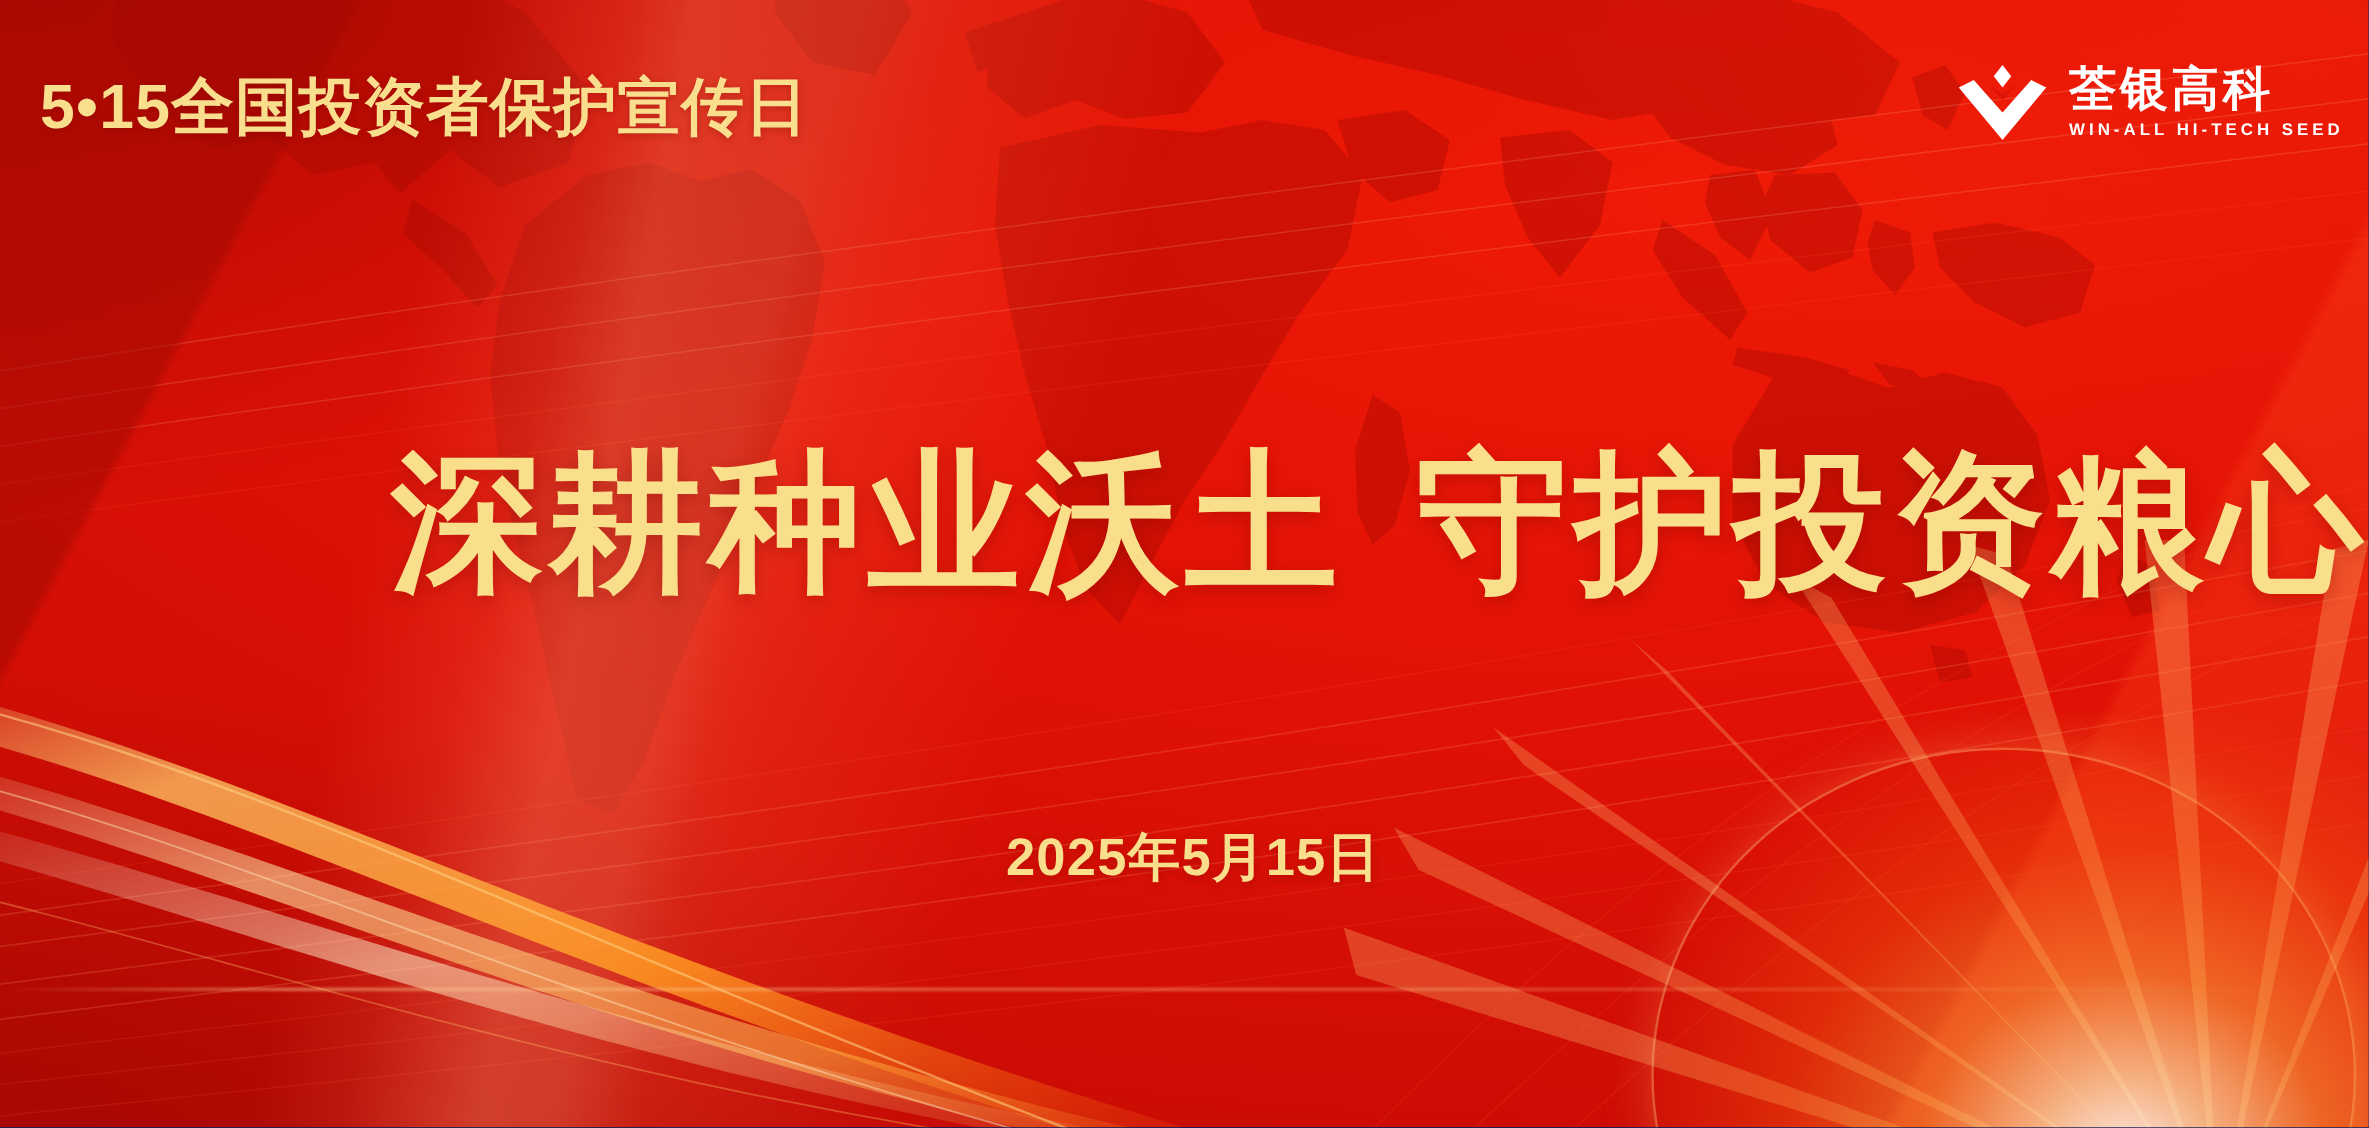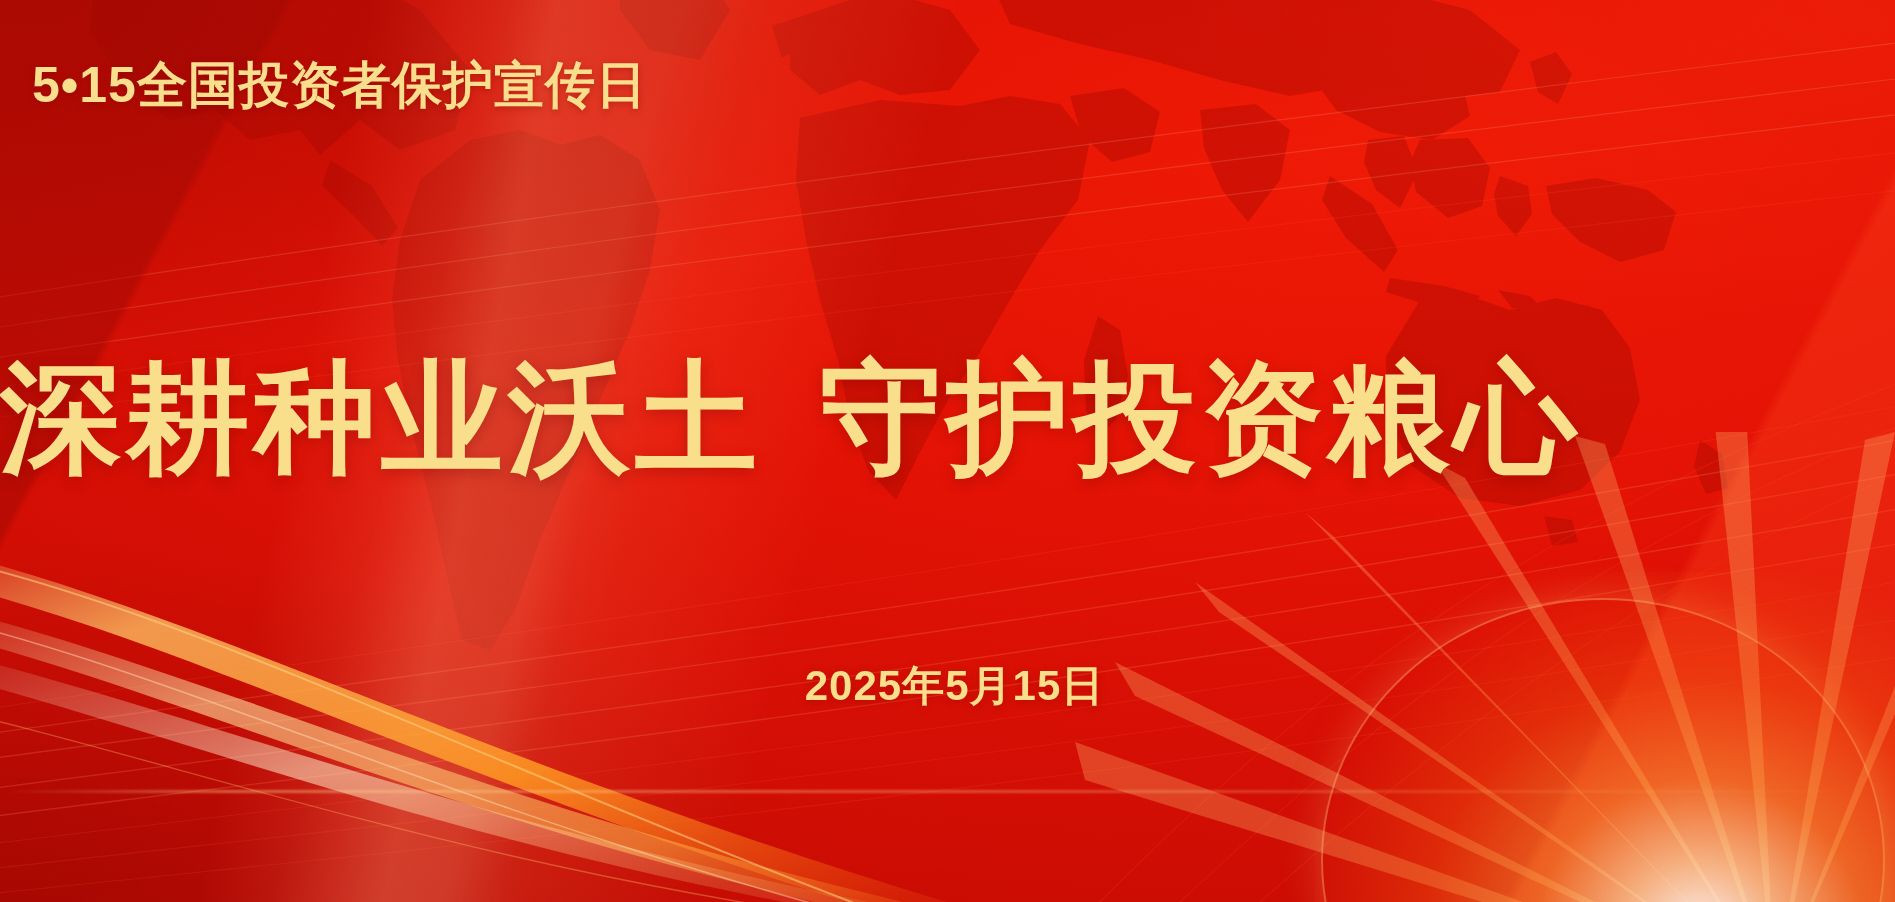--- a/index.html
+++ b/index.html
@@ -140,21 +140,21 @@
   .logo-en {
     font-size: 13.5px; font-weight: 700; color: #FFFFFF;
     letter-spacing: 3.2px; line-height: 1.2; margin-top: 3px;
     white-space: nowrap;
   }
 
   .headline {
     position: absolute;
     left: 0; right: 0;
     top: 350px;
-    text-align: left;
+    text-align: right;
     white-space: nowrap;
   }
   .headline .seg {
     display: inline-block;
     font-size: 122px;
     font-weight: 700;
     color: #F9DE8B;
     letter-spacing: 5px;
     line-height: 1.12;
     text-shadow: 0 4px 14px rgba(110,0,0,.30);
@@ -310,20 +310,33 @@
       <path d="M-40,36 C230,88 500,236 980,416" stroke="#FFD485" stroke-opacity=".55" stroke-width="2" fill="none"></path>
       <path d="M-40,96 C240,156 520,306 1010,428" stroke="#FFE9BC" stroke-opacity=".45" stroke-width="1.6" fill="none"></path>
       <path d="M-40,186 C260,252 570,376 1090,430" stroke="#FFC069" stroke-opacity=".35" stroke-width="1.4" fill="none"></path>
     </svg>
   </div>
 
   <div class="hline"></div>
 
   <div class="kicker">5•15全国投资者保护宣传日</div>
 
+  <div class="logo">
+    <div class="logo-mark">
+      <svg viewBox="0 0 74 66" aria-hidden="true">
+        <polygon fill="#FFFFFF" points="37,2 44,11 37,20 30,11"></polygon>
+        <polygon fill="#FFFFFF" points="2,20 14,14 37,40 60,14 72,20 37,62"></polygon>
+        <polygon fill="#DE1206" points="37,30 26,18 37,25 48,18"></polygon>
+      </svg>
+    </div>
+    <div class="logo-words">
+      <div class="logo-cn">荃银高科</div>
+      <div class="logo-en">WIN-ALL HI-TECH SEED</div>
+    </div>
+  </div>
 
   <div class="headline">
     <span class="seg">深耕种业沃土</span><span class="gap"></span><span class="seg">守护投资粮心</span>
   </div>
 
   <div class="datestamp">2025年5月15日</div>
 
 </div>
 
 </body></html>

